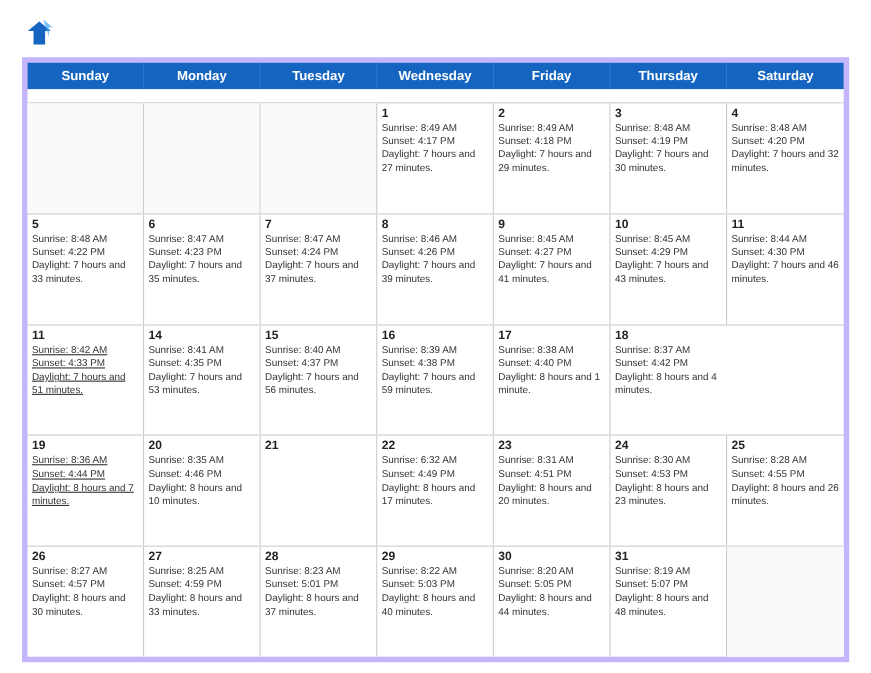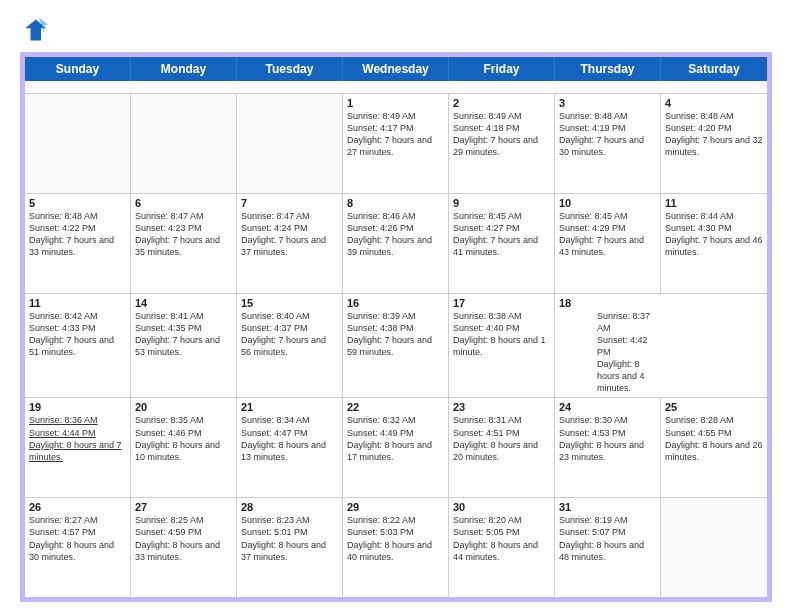--- a/index.html
+++ b/index.html
@@ -216,21 +216,21 @@
           <div class="cal-cell">
             <div class="day-num">11</div>
             <div class="cell-text" style="white-space: pre-line;">Sunrise: 8:44 AM
 Sunset: 4:30 PM
 Daylight: 7 hours and 46 minutes.</div>
           </div>
         </div>
         <div class="cal-row">
           <div class="cal-cell">
             <div class="day-num">11</div>
-            <div class="cell-text" style="white-space: pre-line;">Sunrise: 8:42 AM
+            <div class="cell-text" style="white-space: pre-line; text-decoration: underline;">Sunrise: 8:42 AM
 Sunset: 4:33 PM
 Daylight: 7 hours and 51 minutes.</div>
           </div>
           <div class="cal-cell">
             <div class="day-num">14</div>
             <div class="cell-text" style="white-space: pre-line;">Sunrise: 8:41 AM
 Sunset: 4:35 PM
 Daylight: 7 hours and 53 minutes.</div>
           </div>
           <div class="cal-cell">
@@ -246,43 +246,40 @@
 Daylight: 7 hours and 59 minutes.</div>
           </div>
           <div class="cal-cell">
             <div class="day-num">17</div>
             <div class="cell-text" style="white-space: pre-line;">Sunrise: 8:38 AM
 Sunset: 4:40 PM
 Daylight: 8 hours and 1 minute.</div>
           </div>
           <div class="cal-cell">
             <div class="day-num">18</div>
-            <div class="cell-text" style="white-space: pre-line; margin-left: 38px;">Sunrise: 8:37 AM
+            <div class="cell-text" style="white-space: pre-line;">Sunrise: 8:37 AM
 Sunset: 4:42 PM
 Daylight: 8 hours and 4 minutes.</div>
           </div>
         </div>
         <div class="cal-row">
           <div class="cal-cell">
             <div class="day-num">19</div>
             <div class="cell-text" style="white-space: pre-line; text-decoration: underline;">Sunrise: 8:36 AM
 Sunset: 4:44 PM
 Daylight: 8 hours and 7 minutes.</div>
           </div>
           <div class="cal-cell">
             <div class="day-num">20</div>
             <div class="cell-text" style="white-space: pre-line;">Sunrise: 8:35 AM
 Sunset: 4:46 PM
 Daylight: 8 hours and 10 minutes.</div>
           </div>
           <div class="cal-cell">
             <div class="day-num">21</div>
-            <div class="cell-text" style="white-space: pre-line;">Sunrise: 8:34 AM
-Sunset: 4:47 PM
-Daylight: 8 hours and 13 minutes.</div>
           </div>
           <div class="cal-cell">
             <div class="day-num">22</div>
             <div class="cell-text" style="white-space: pre-line;">Sunrise: 6:32 AM
 Sunset: 4:49 PM
 Daylight: 8 hours and 17 minutes.</div>
           </div>
           <div class="cal-cell">
             <div class="day-num">23</div>
             <div class="cell-text" style="white-space: pre-line;">Sunrise: 8:31 AM

